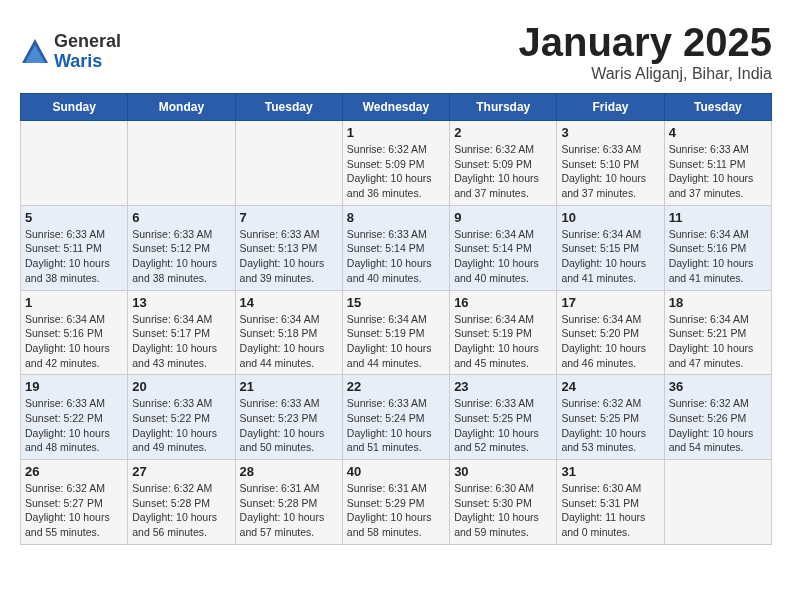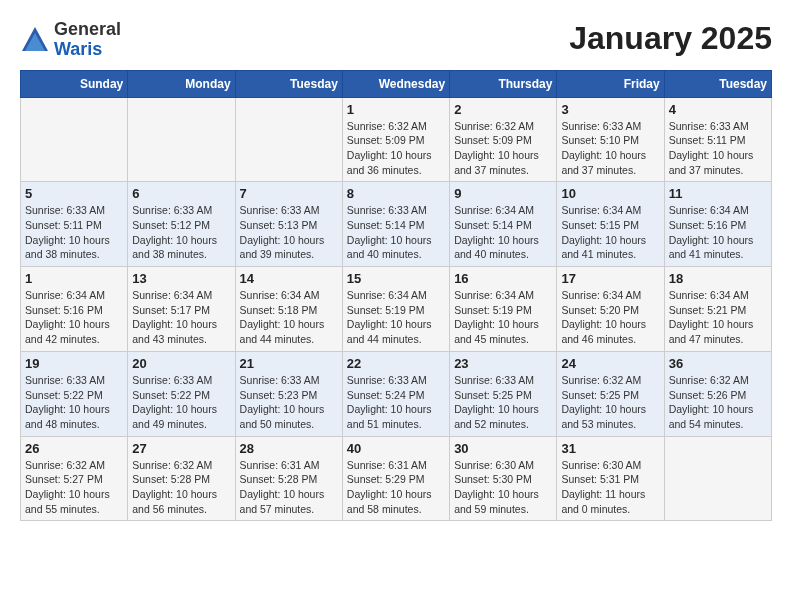--- a/index.html
+++ b/index.html
@@ -6,21 +6,21 @@
     body {
       font-family: Arial, sans-serif;
       background: #fff;
       width: 792px;
       min-height: 612px;
       padding: 20px;
     }
     .header {
       display: flex;
       justify-content: space-between;
-      align-items: flex-start;
+      align-items: center;
       margin-bottom: 10px;
     }
     .logo {
       display: flex;
       align-items: center;
     }
     .logo-text {
       display: flex;
       flex-direction: column;
       font-size: 18px;
@@ -31,38 +31,38 @@
     .logo-blue { color: #1a5fb4; }
     .logo-icon {
       width: 30px;
       height: 30px;
       margin-right: 4px;
     }
     .title-section {
       text-align: right;
     }
     .month-title {
-      font-size: 32px;
+      font-size: 40px;
       font-weight: bold;
       color: #222;
     }
     .location {
       font-size: 16px;
       color: #444;
     }
     .calendar {
       width: 100%;
       border-collapse: collapse;
       font-size: 11px;
     }
     .calendar thead th {
       background-color: #2a5caa;
       color: #fff;
       padding: 6px 4px;
-      text-align: right;
+      text-align: center;
       font-size: 12px;
       font-weight: bold;
       border: 1px solid #1a4c9a;
     }
     .calendar tbody td {
       border: 1px solid #ccc;
       vertical-align: top;
       padding: 4px;
       width: 107px;
       min-height: 80px;
@@ -99,20 +99,21 @@
       <polygon points="15,2 28,26 2,26" fill="#2a5caa"></polygon>
       <polygon points="15,8 25,26 5,26" fill="#4a8cd4"></polygon>
     </svg>
     <div class="logo-text">
       <span class="logo-general">General</span>
       <span class="logo-blue">Waris</span>
     </div>
   </div>
   <div class="title-section">
     <div class="month-title">January 2025</div>
+    <div class="location">Waris Aliganj, Bihar, India</div>
   </div>
 </div>
 
 <table class="calendar">
   <thead>
     <tr>
     <th>Sunday</th>
         <th>Monday</th>
         <th>Tuesday</th>
         <th>Wednesday</th>

